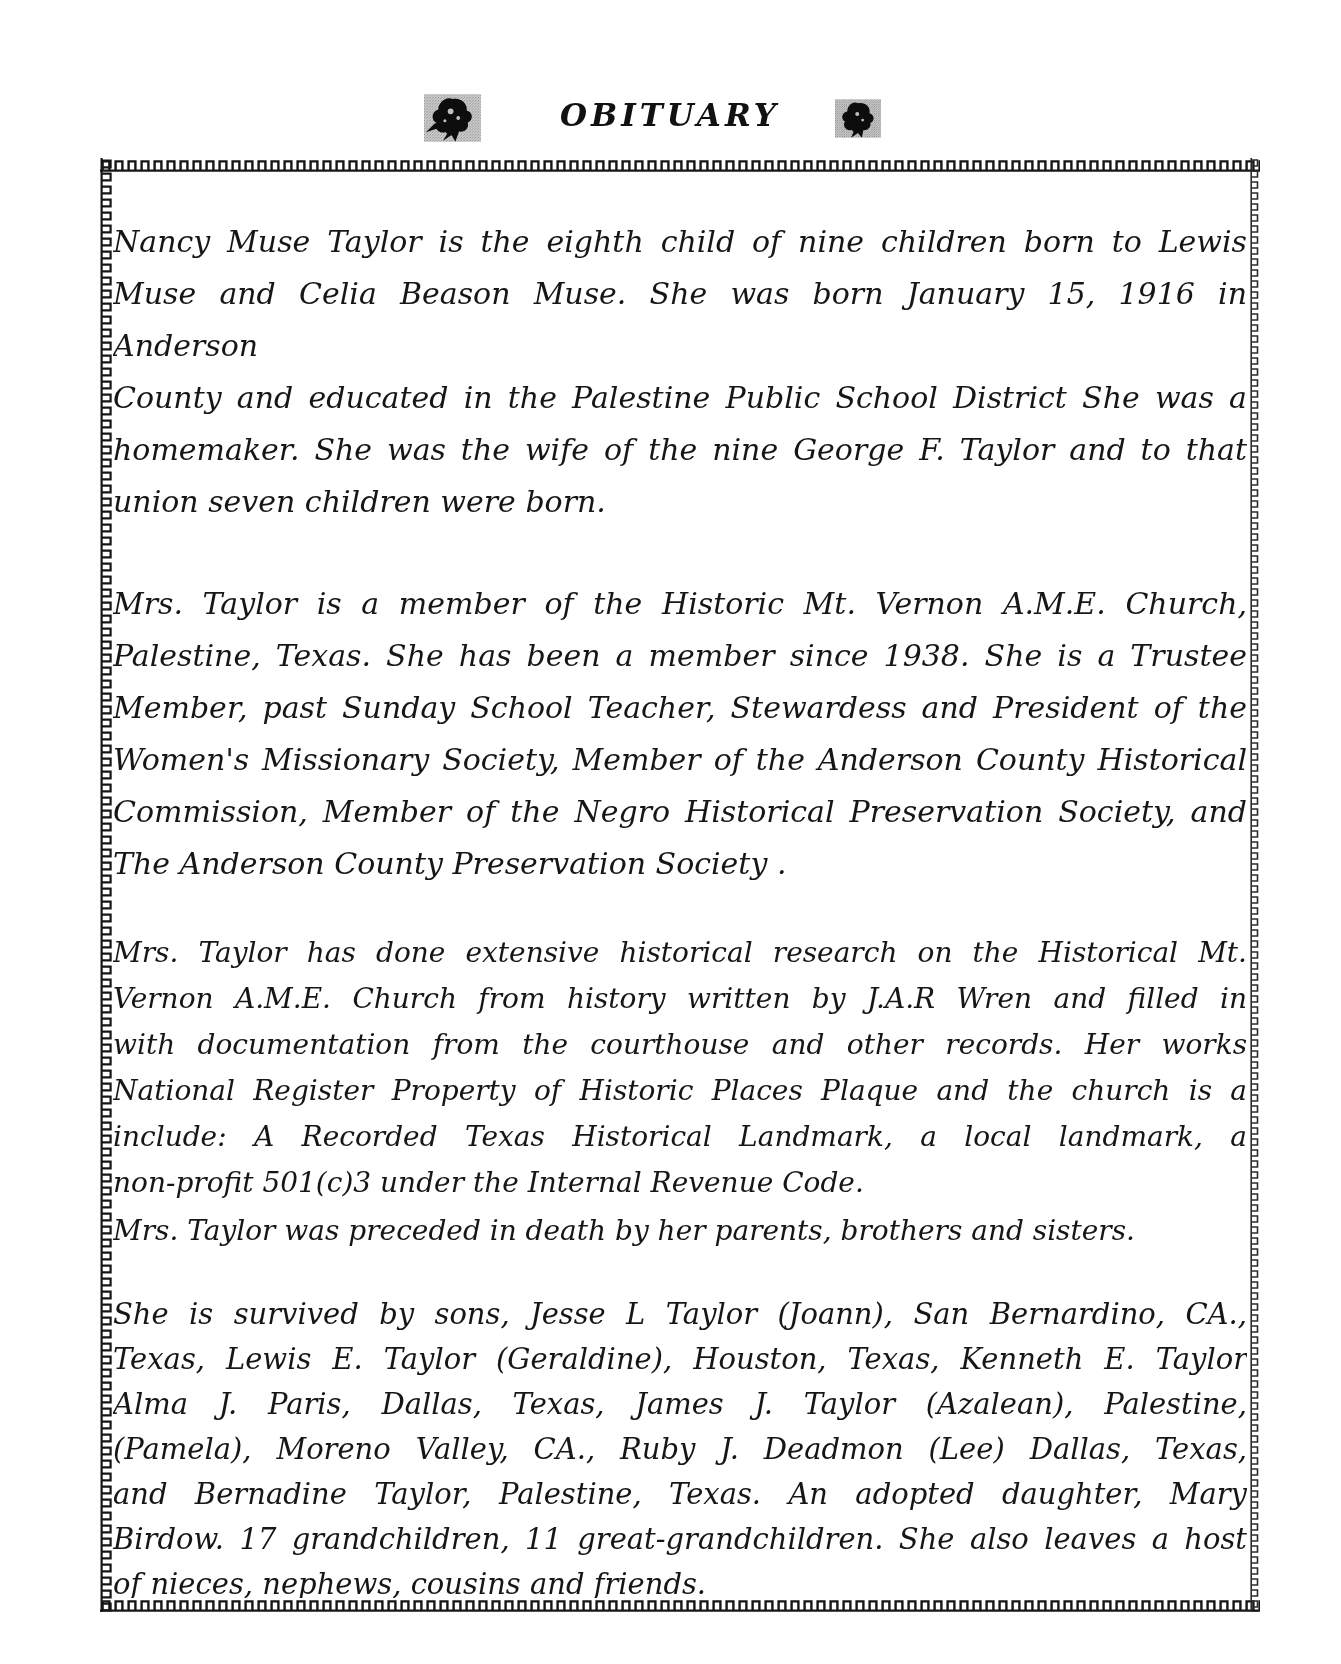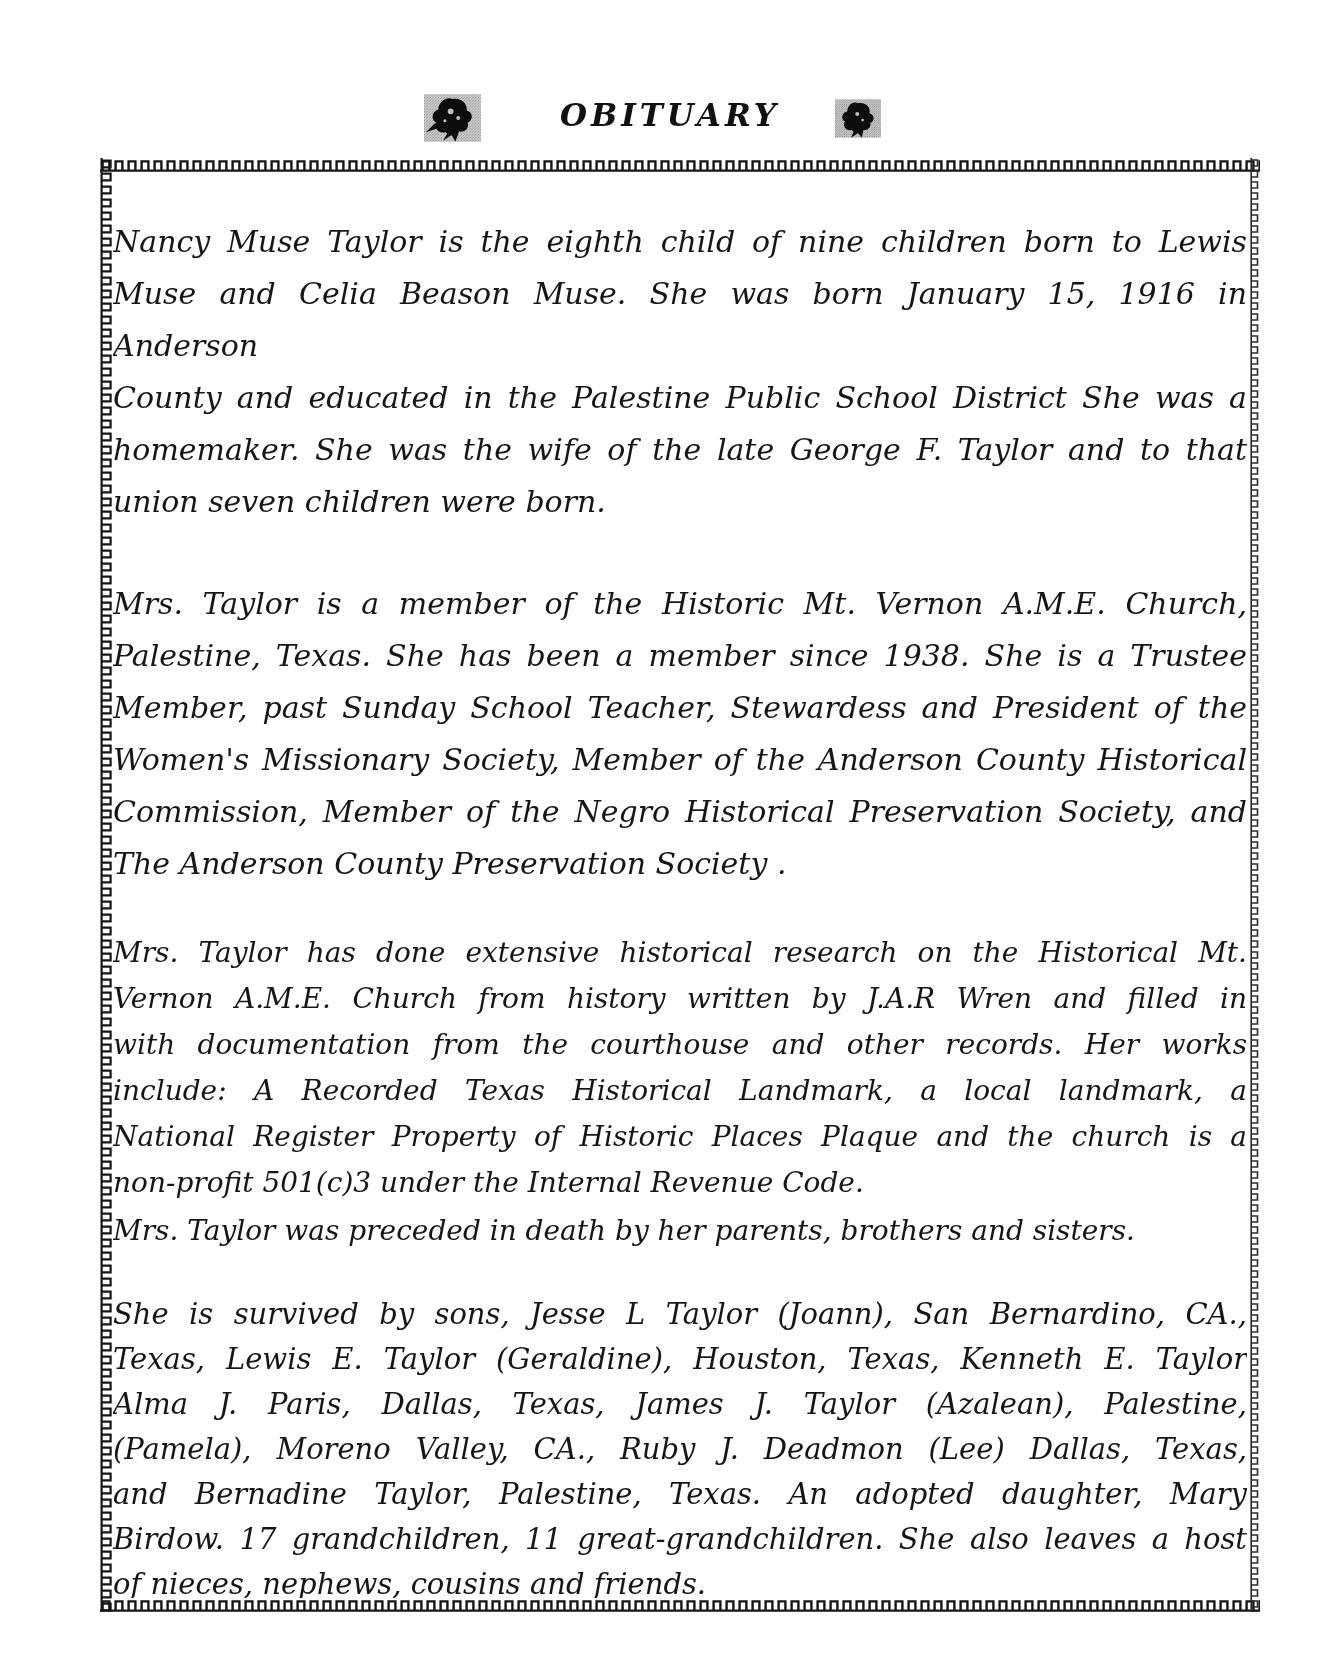--- a/index.html
+++ b/index.html
@@ -146,37 +146,37 @@
         </pattern>
       </defs>
       <rect width="10" height="1454" fill="url(#crenR)"></rect>
     </svg>
 
     <div class="text">
         <div class="paragraph p0">
           <div class="line">Nancy Muse Taylor is the eighth child of nine children born to Lewis</div>
           <div class="line">Muse and Celia Beason Muse. She was born January 15, 1916 in Anderson</div>
           <div class="line">County and educated in the Palestine Public School District She was a</div>
-          <div class="line">homemaker. She was the wife of the late George F. Taylor and to that</div>
+          <div class="line">homemaker. She was the wife of the nine George F. Taylor and to that</div>
           <div class="line">union seven children were born.</div>
         </div>
         <div class="paragraph p1">
           <div class="line">Mrs. Taylor is a member of the Historic Mt. Vernon A.M.E. Church,</div>
           <div class="line">Palestine, Texas. She has been a member since 1938. She is a Trustee</div>
           <div class="line">Member, past Sunday School Teacher, Stewardess and President of the</div>
           <div class="line">Women's Missionary Society, Member of the Anderson County Historical</div>
           <div class="line">Commission, Member of the Negro Historical Preservation Society, and</div>
           <div class="line">The Anderson County Preservation Society .</div>
         </div>
         <div class="paragraph p2">
           <div class="line">Mrs. Taylor has done extensive historical research on the Historical Mt.</div>
           <div class="line">Vernon A.M.E. Church from history written by J.A.R Wren and filled in</div>
           <div class="line">with documentation from the courthouse and other records. Her works</div>
+          <div class="line">National Register Property of Historic Places Plaque and the church is a</div>
           <div class="line">include: A Recorded Texas Historical Landmark, a local landmark, a</div>
-          <div class="line">National Register Property of Historic Places Plaque and the church is a</div>
           <div class="line">non-profit 501(c)3 under the Internal Revenue Code.</div>
         </div>
         <div class="paragraph p3">
           <div class="line">Mrs. Taylor was preceded in death by her parents, brothers and sisters.</div>
         </div>
         <div class="paragraph p4">
           <div class="line">She is survived by sons, Jesse L Taylor (Joann), San Bernardino, CA.,</div>
           <div class="line">Texas, Lewis E. Taylor (Geraldine), Houston, Texas, Kenneth E. Taylor</div>
           <div class="line">Alma J. Paris, Dallas, Texas, James J. Taylor (Azalean), Palestine,</div>
           <div class="line">(Pamela), Moreno Valley, CA., Ruby J. Deadmon (Lee) Dallas, Texas,</div>

